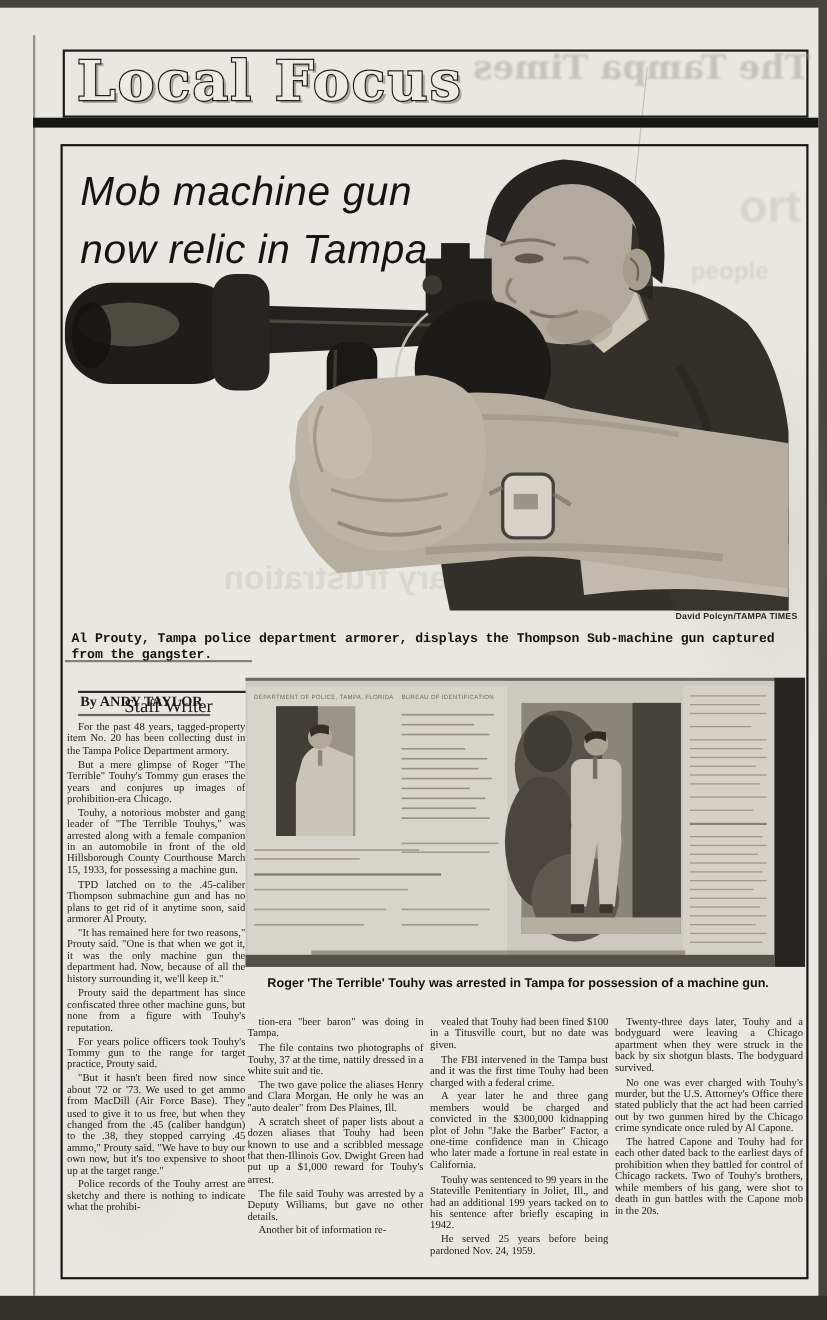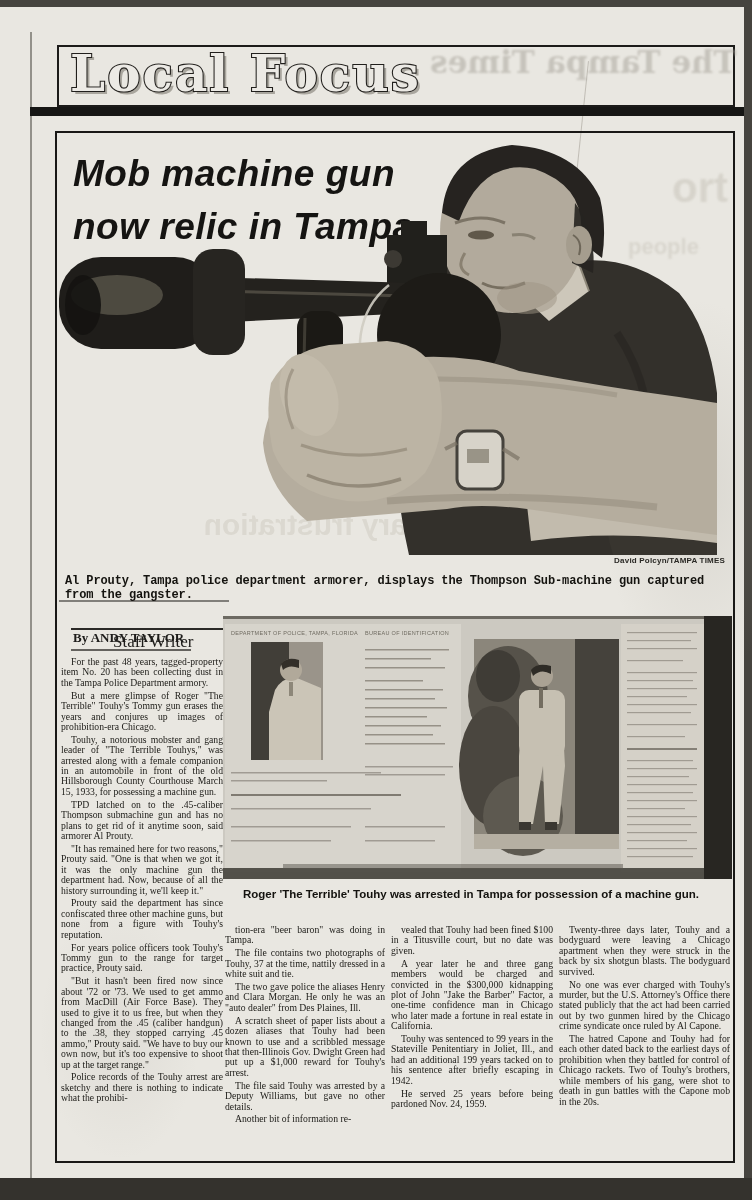--- a/index.html
+++ b/index.html
@@ -20,21 +20,21 @@
   .ghost{position:absolute;font-family:"DejaVu Serif",serif;font-weight:bold;white-space:nowrap;
          filter:blur(1px);pointer-events:none;z-index:3;}
   .ghost-masthead{left:430px;top:44px;font-size:31px;color:#aba79e;opacity:.55;transform:scaleX(-1);}
   .ghost-ort{left:672px;top:164px;font-size:42px;color:#c8c4ba;opacity:.55;font-family:"Liberation Sans",sans-serif;}
   .ghost-people{left:628px;top:234px;font-size:22px;color:#c8c4ba;opacity:.5;font-family:"Liberation Sans",sans-serif;}
   .thick-rule{position:absolute;left:30px;top:107px;width:714px;height:9px;background:#161614;}
 
   
   .article-box{position:absolute;left:55px;top:131px;width:676px;height:1028px;border:2px solid #191816;}
   .headline{position:absolute;left:16px;top:14px;margin:0;font-family:"Liberation Sans",sans-serif;
-            font-style:italic;font-weight:bold;font-size:37px;line-height:53px;letter-spacing:.5px;color:#151412;}
+            font-style:italic;font-weight:normal;font-size:37px;line-height:53px;letter-spacing:.5px;color:#151412;}
   .main-photo{position:absolute;left:0;top:10px;z-index:2;}
   .photo-credit{position:absolute;right:8px;top:423px;font-family:"Liberation Sans",sans-serif;
                 font-weight:bold;font-size:8px;color:#2a2925;letter-spacing:.2px;z-index:4;padding-left:20px;}
   .caption-main{position:absolute;left:8px;top:441px;width:662px;font-family:Liberation Mono, monospace;
                 font-weight:bold;font-size:12px;color:#14130f;letter-spacing:-.1px;z-index:4;}
   .rule{position:absolute;background:#2b2a27;height:1.5px;}
   .rule-byline-top{left:2px;top:467px;width:170px;opacity:.55;}
   .byline{position:absolute;left:16px;top:477px;font-weight:bold;font-size:13px;margin-top:20px;}
   .rule-byline-mid{left:14px;top:495px;width:162px;}
   .staff{position:absolute;left:16px;top:499px;font-weight:normal;font-size:17px;margin-left:40px;}
@@ -269,20 +269,21 @@
     <div class="col col2">
         <p class="para">tion-era "beer baron" was doing in Tampa.</p>
         <p class="para">The file contains two photographs of Touhy, 37 at the time, nattily dressed in a white suit and tie.</p>
         <p class="para">The two gave police the aliases Henry and Clara Morgan. He only he was an "auto dealer" from Des Plaines, Ill.</p>
         <p class="para">A scratch sheet of paper lists about a dozen aliases that Touhy had been known to use and a scribbled message that then-Illinois Gov. Dwight Green had put up a $1,000 reward for Touhy's arrest.</p>
         <p class="para">The file said Touhy was arrested by a Deputy Williams, but gave no other details.</p>
         <p class="para">Another bit of information re-</p>
       </div>
     <div class="col col3">
         <p class="para">vealed that Touhy had been fined $100 in a Titusville court, but no date was given.</p>
+        <p class="para">The FBI intervened in the Tampa bust and it was the first time Touhy had been charged with a federal crime.</p>
         <p class="para">A year later he and three gang members would be charged and convicted in the $300,000 kidnapping plot of John "Jake the Barber" Factor, a one-time confidence man in Chicago who later made a fortune in real estate in California.</p>
         <p class="para">Touhy was sentenced to 99 years in the Stateville Penitentiary in Joliet, Ill., and had an additional 199 years tacked on to his sentence after briefly escaping in 1942.</p>
         <p class="para">He served 25 years before being pardoned Nov. 24, 1959.</p>
       </div>
     <div class="col col4">
         <p class="para">Twenty-three days later, Touhy and a bodyguard were leaving a Chicago apartment when they were struck in the back by six shotgun blasts. The bodyguard survived.</p>
         <p class="para">No one was ever charged with Touhy's murder, but the U.S. Attorney's Office there stated publicly that the act had been carried out by two gunmen hired by the Chicago crime syndicate once ruled by Al Capone.</p>
         <p class="para">The hatred Capone and Touhy had for each other dated back to the earliest days of prohibition when they battled for control of Chicago rackets. Two of Touhy's brothers, while members of his gang, were shot to death in gun battles with the Capone mob in the 20s.</p>
       </div>
   </div>

